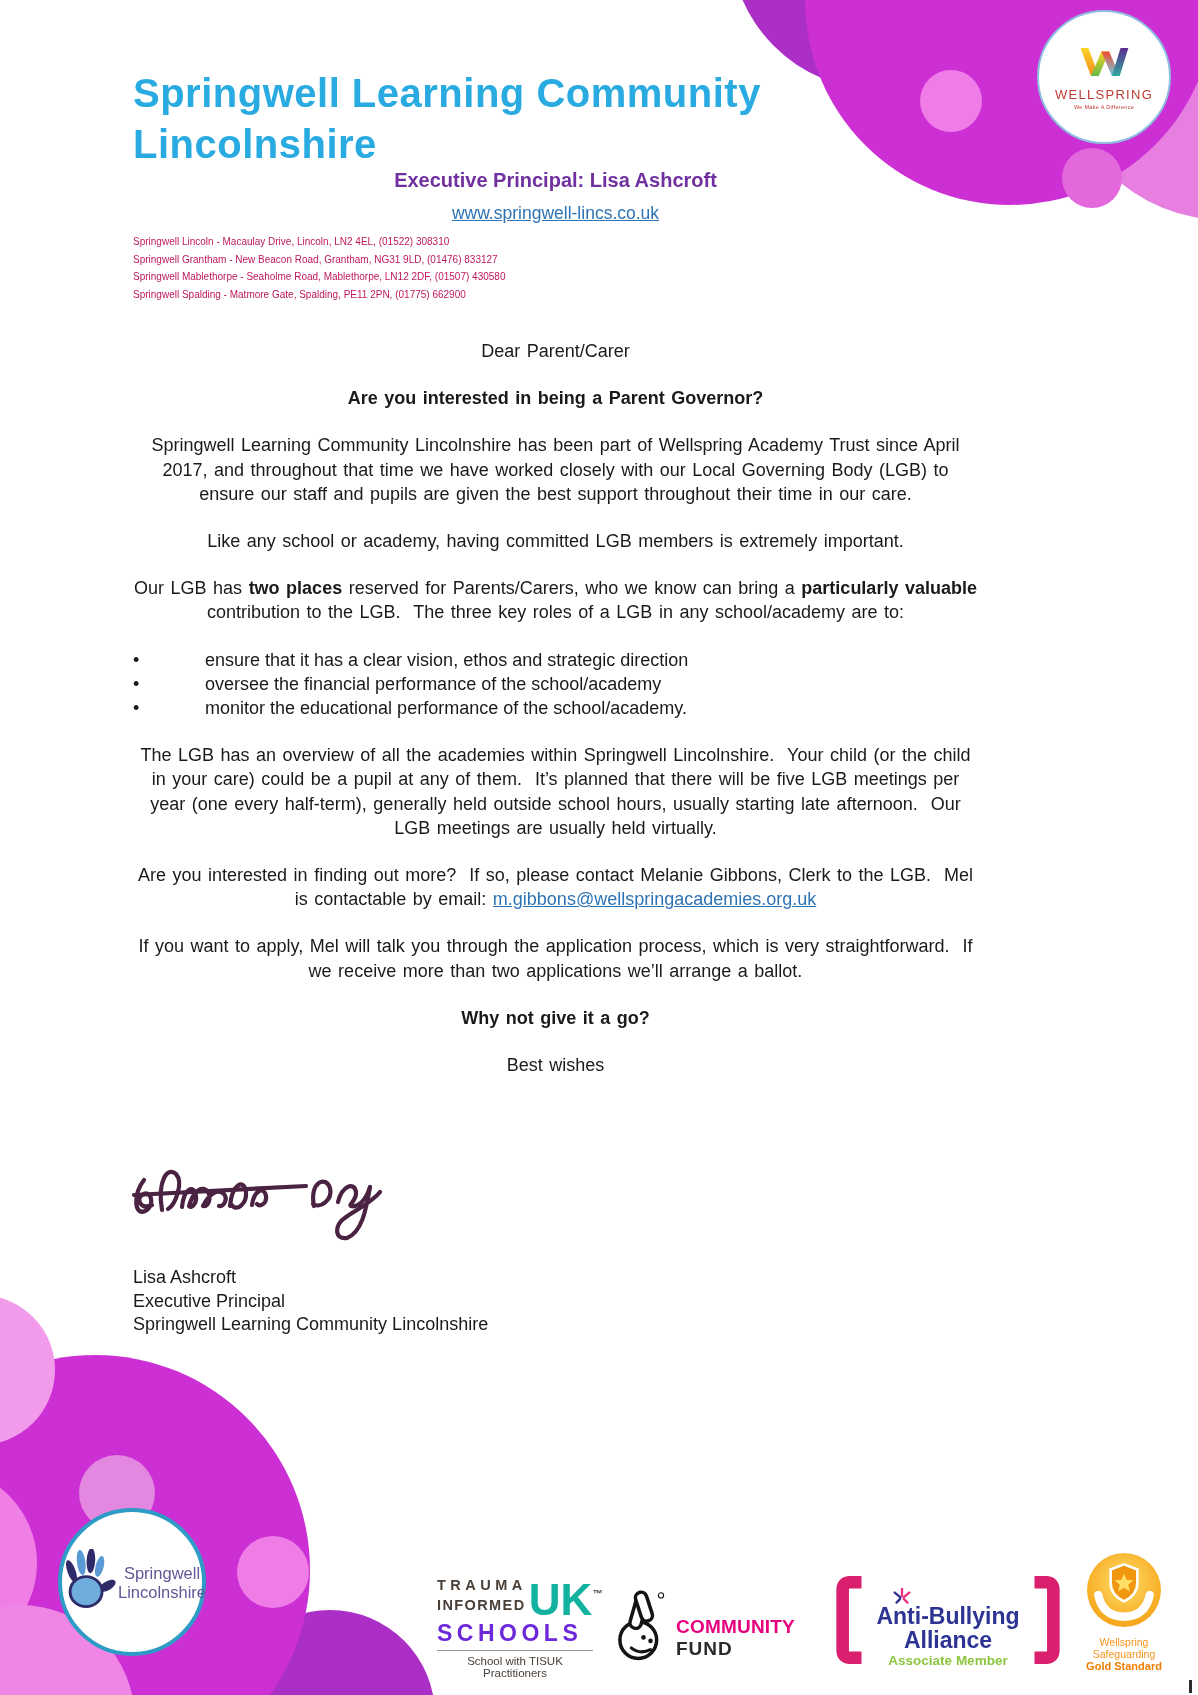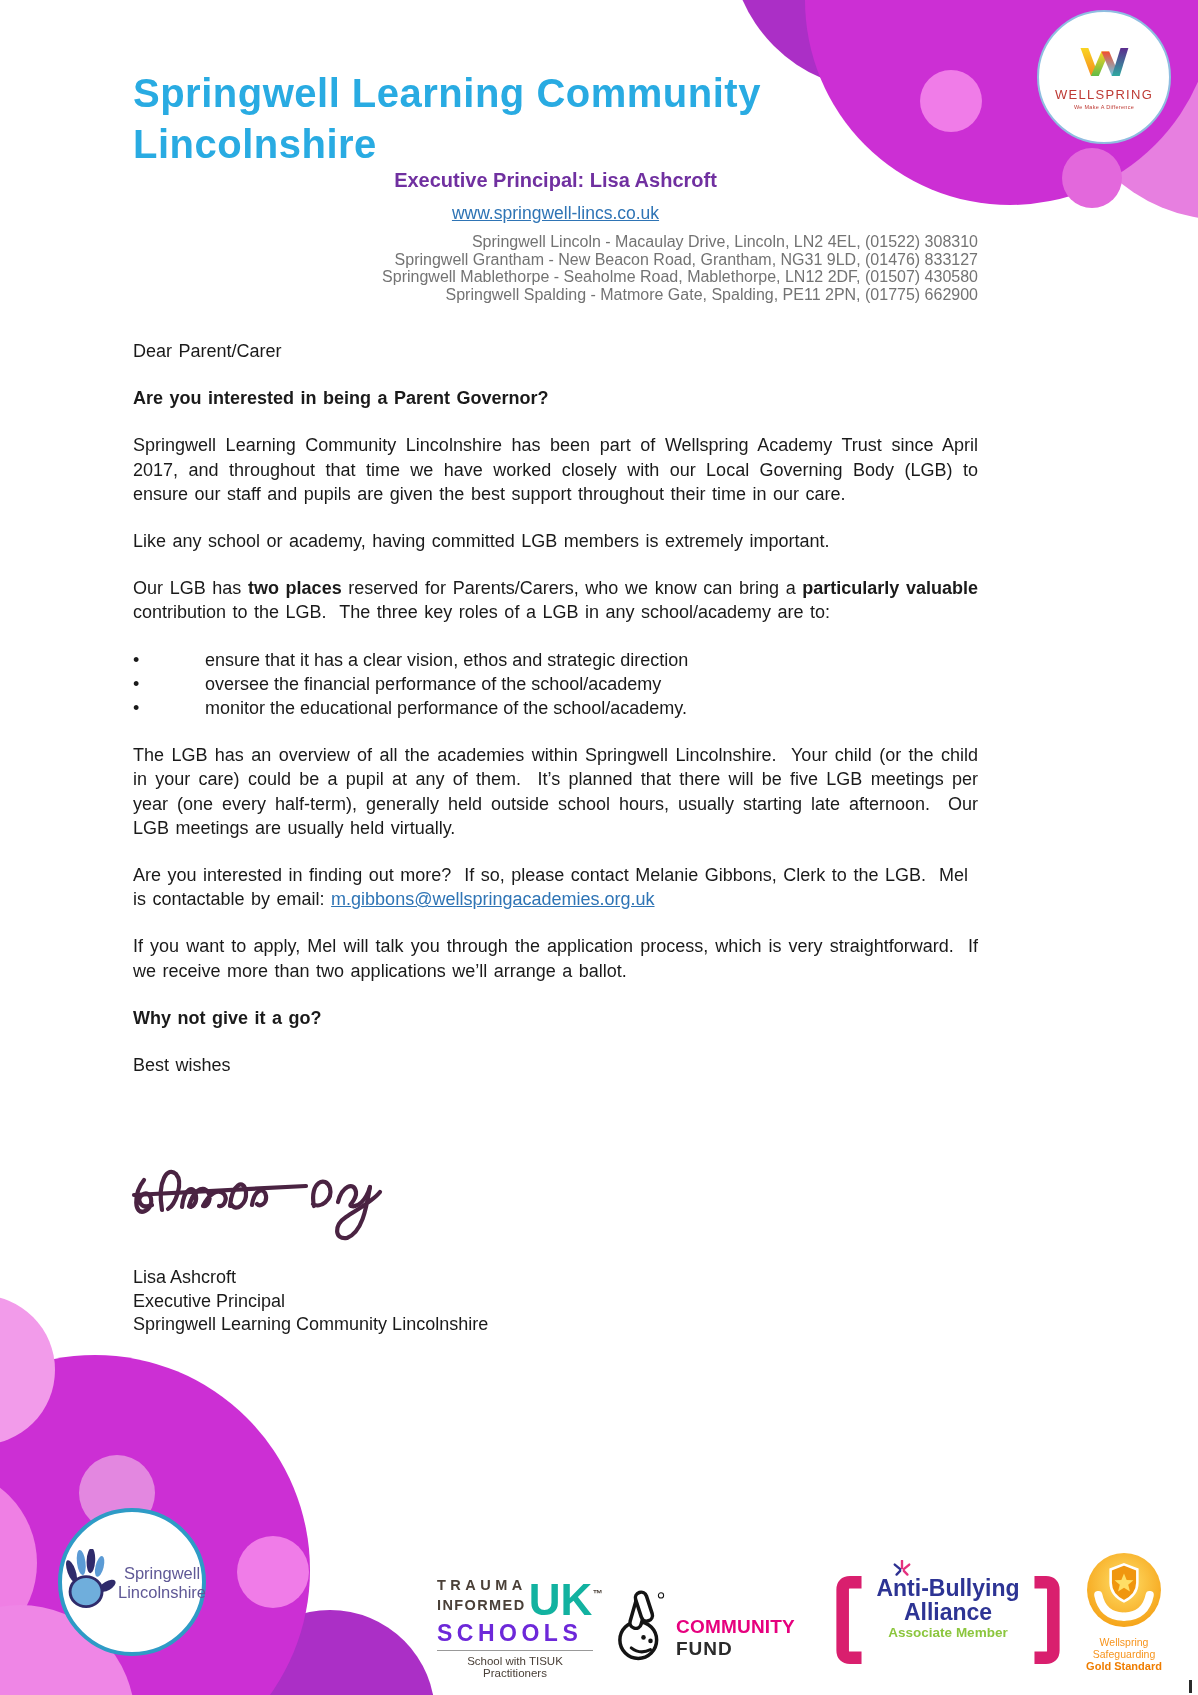--- a/index.html
+++ b/index.html
@@ -6,25 +6,25 @@
   .page{position:relative;width:1198px;height:1695px;background:#ffffff;overflow:hidden;
         font-family:"Liberation Sans",sans-serif;color:#1a1a1a;}
   .decor{position:absolute;border-radius:50%;}
   
   .title{position:absolute;left:133px;top:68px;font-size:40px;line-height:51px;font-weight:bold;
          color:#29ABE2;letter-spacing:0.5px;z-index:3;}
   .principal{position:absolute;left:133px;top:169px;width:845px;text-align:center;font-size:20px;
              font-weight:bold;color:#7030A0;z-index:3;}
   .website{position:absolute;left:133px;top:203px;width:845px;text-align:center;z-index:3;}
   .website a{font-size:17.5px;color:#2E74B5;text-decoration:underline;}
-  .addresses{position:absolute;left:133px;top:233px;width:845px;text-align:right;font-size:16px;
-             line-height:17.6px;color:#737373;z-index:3;}
+  .addresses{position:absolute;left:133px;top:233px;width:845px;text-align:left;font-size:10px;
+             line-height:17.6px;color:#be185d;z-index:3;}
   
   .letter{position:absolute;left:133px;top:339px;width:845px;font-size:18px;line-height:24.2px;z-index:3;}
-  .letter p{margin:0 0 23px;white-space:pre-wrap;word-spacing:1.5px;}
+  .letter p{margin:0 0 23px;white-space:pre-wrap;word-spacing:1.5px;text-align:center;}
   .just{text-align:justify;}
   .bold{font-weight:bold;}
   .email{color:#2E74B5;text-decoration:underline;}
   .blist{margin:0 0 23px;padding:0;list-style:none;}
   .b-row{display:flex;}
   .b-dot{width:72px;flex:0 0 72px;}
   .b-dot::before{content:"\2022";}
   
   .signature{position:absolute;left:130px;top:1148px;z-index:3;}
   .signoff{position:absolute;left:133px;top:1266px;font-size:18px;line-height:23.5px;z-index:3;}
@@ -46,21 +46,21 @@
   .tisuk-w2{font-size:14.5px;font-weight:bold;letter-spacing:1.4px;line-height:20px;}
   .tisuk-uk{font-size:44px;font-weight:bold;color:#12B2A0;line-height:38px;margin-left:2px;}
   .tisuk-tm{font-size:10px;color:#4A4038;vertical-align:18px;letter-spacing:0;}
   .tisuk-schools{font-size:23px;font-weight:800;letter-spacing:4.5px;color:#6d28d9;margin-top:1px;}
   .tisuk-rule{border:none;border-top:1.5px solid #999;margin:3px 0 4px;}
   .tisuk-sub{font-size:11.5px;text-align:center;}
   .lottery{position:absolute;left:612px;top:1586px;display:flex;align-items:flex-end;z-index:3;}
   .lottery-text{margin:0 0 10px 8px;}
   .lottery-l1{font-size:19px;font-weight:800;color:#E6007E;letter-spacing:0.2px;}
   .lottery-l2{font-size:19px;font-weight:700;color:#2B2B2B;letter-spacing:1px;}
-  .aba{position:absolute;left:836px;top:1576px;display:flex;align-items:flex-start;z-index:3;}
+  .aba{position:absolute;left:836px;top:1576px;display:flex;align-items:flex-end;z-index:3;}
   .aba-center{position:relative;width:164px;text-align:center;margin:0 2px;}
   .aba-l1,.aba-l2{font-size:23px;font-weight:800;color:#2D3494;line-height:24px;}
   .aba-l3{font-size:13.5px;font-weight:700;color:#8CC63E;line-height:15px;margin-top:1px;}
   .aba-star{position:absolute;left:26px;top:-16px;}
   .gold{position:absolute;left:1069px;top:1552px;width:110px;text-align:center;z-index:3;}
   .gold-l1{font-size:10.5px;color:#F7941D;margin-top:4px;}
   .gold-l2{font-size:11px;font-weight:bold;color:#EF7D00;}
   .page-mark{position:absolute;left:1189px;top:1680px;width:3px;height:13px;background:#2b2b2b;z-index:3;}
 </style>
 </head>

